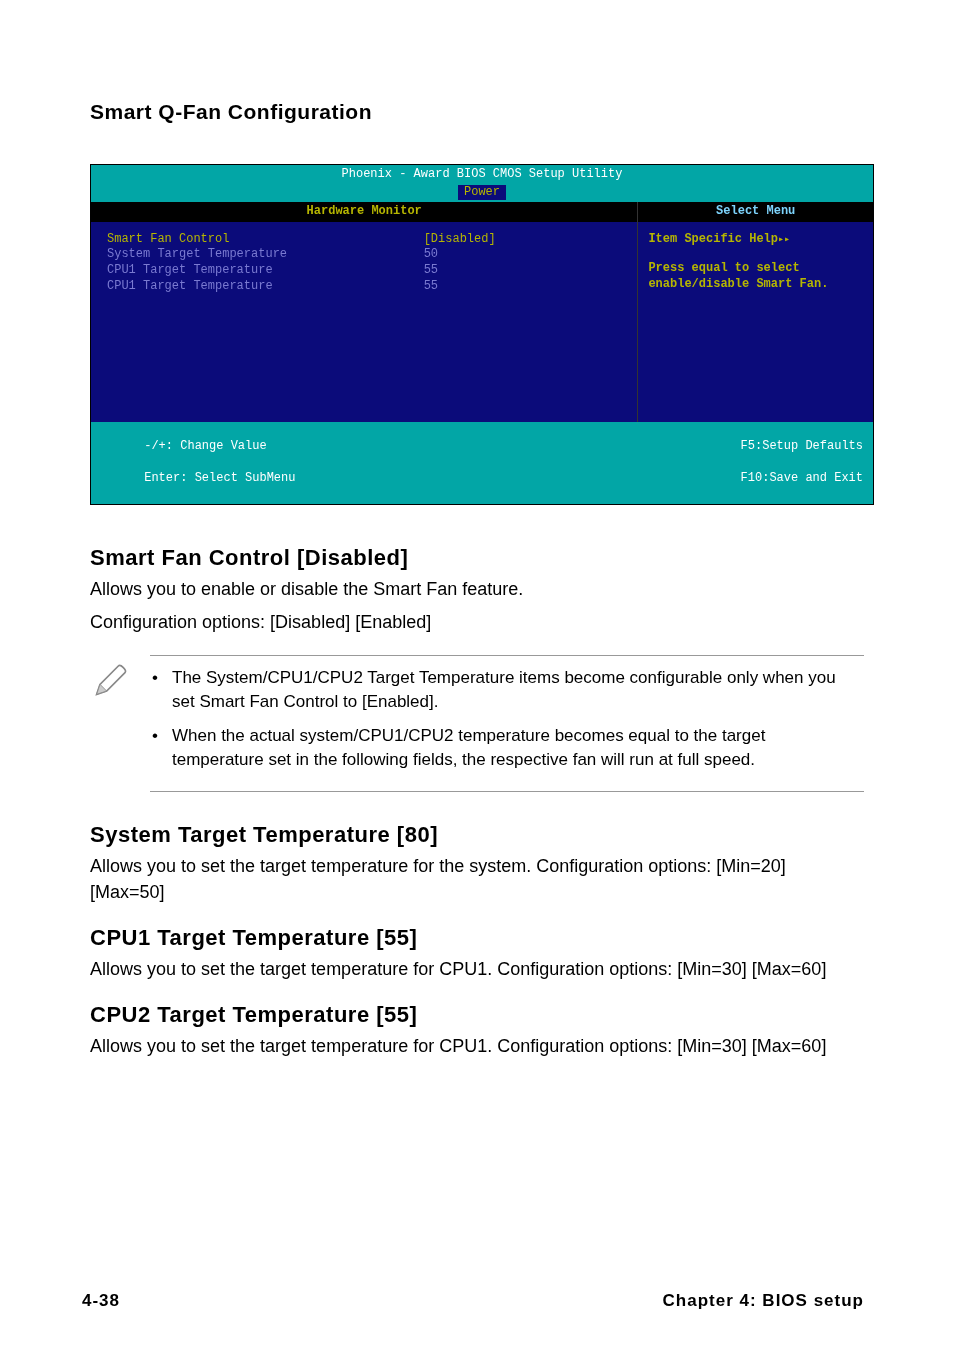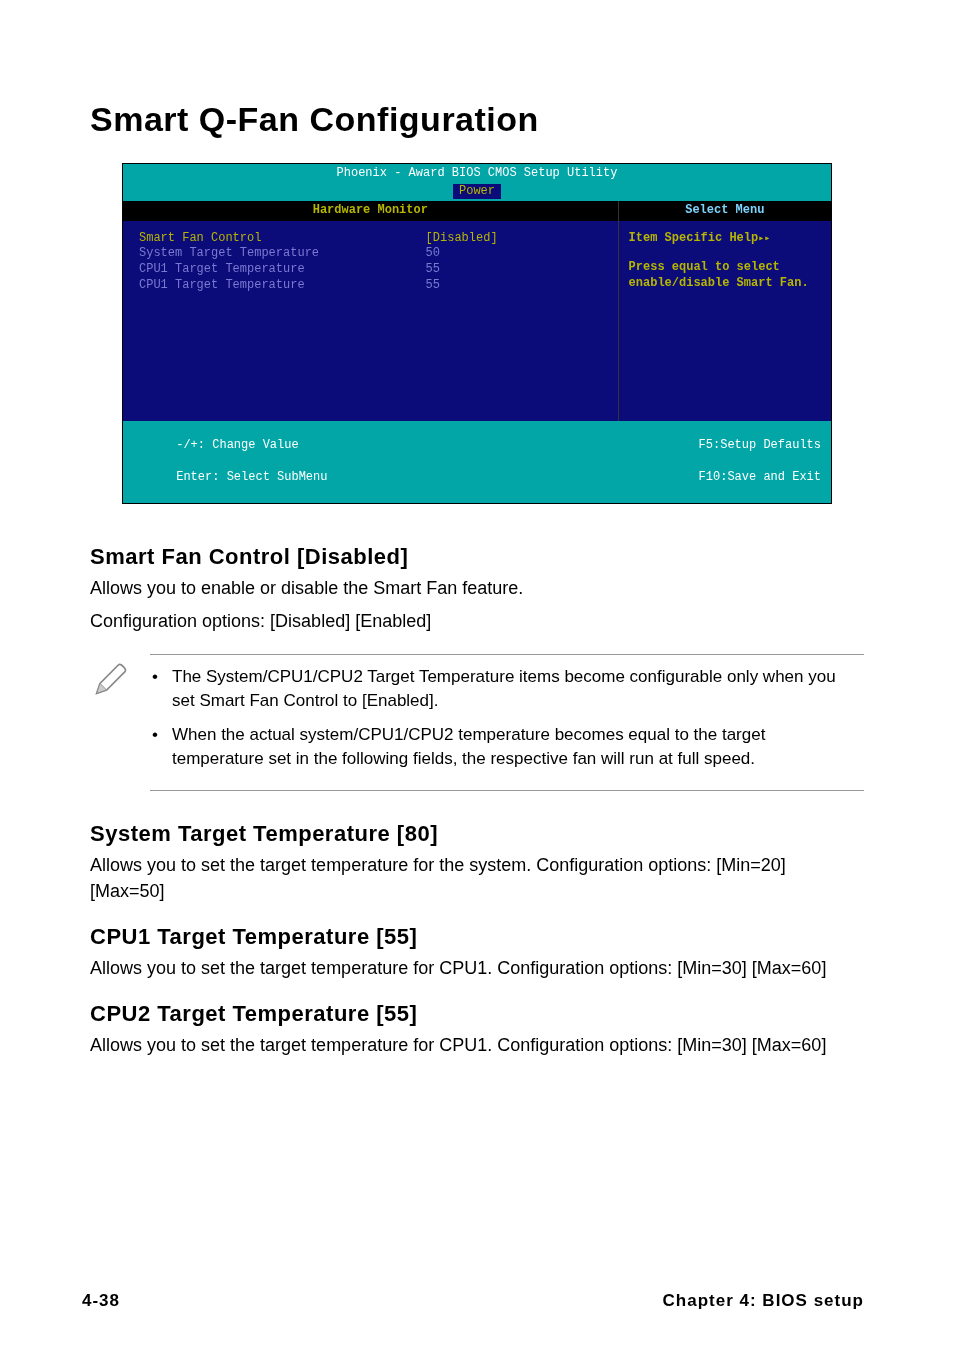--- a/index.html
+++ b/index.html
@@ -8,26 +8,26 @@
       height: 1351px;
       background: #fff;
       font-family: Arial, Helvetica, sans-serif;
       color: #000;
       padding: 100px 90px 40px 90px;
       position: relative;
     }
     h2.main-heading {
       font-family: "Trebuchet MS", Verdana, sans-serif;
       font-weight: 900;
-      font-size: 34px;
+      font-size: 21px;
       letter-spacing: 0.5px;
-      margin-bottom: 24px;
+      margin-bottom: 40px;
     }
     .bios-box {
-      width: 710px;
+      width: 784px;
       margin: 0 auto 40px;
       border: 1px solid #000;
       background: #000;
       font-family: "Lucida Console", "Courier New", monospace;
       font-size: 12px;
       line-height: 1.3;
     }
     .bios-title-row { background: #02a6a6; color: #fff; text-align: center; padding: 2px 0; font-size: 12px; }
     .bios-title-row .pwr { display:inline-block; background:#0b0b7a; color:#b6b600; padding:0 6px; margin-top:2px;}
     .bios-cols { display: flex; }

